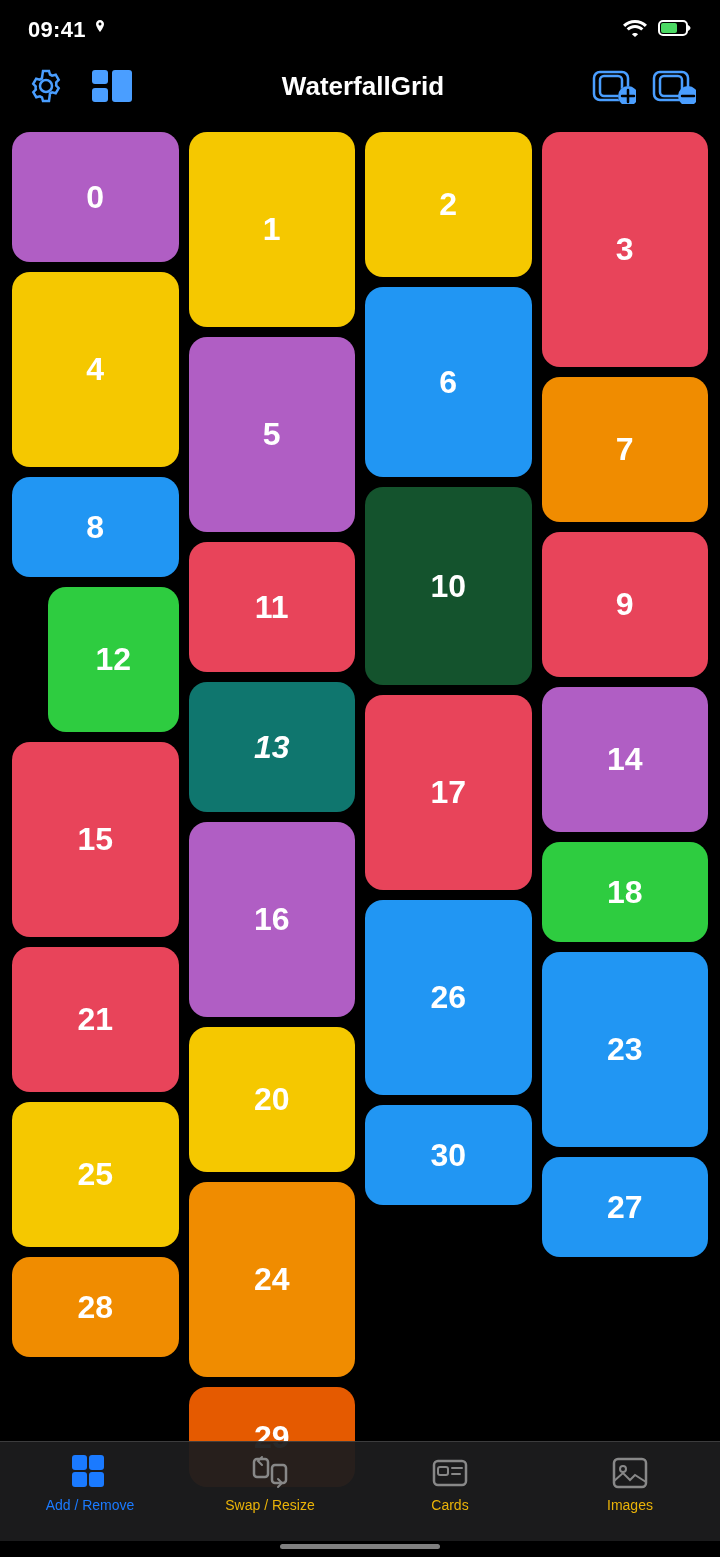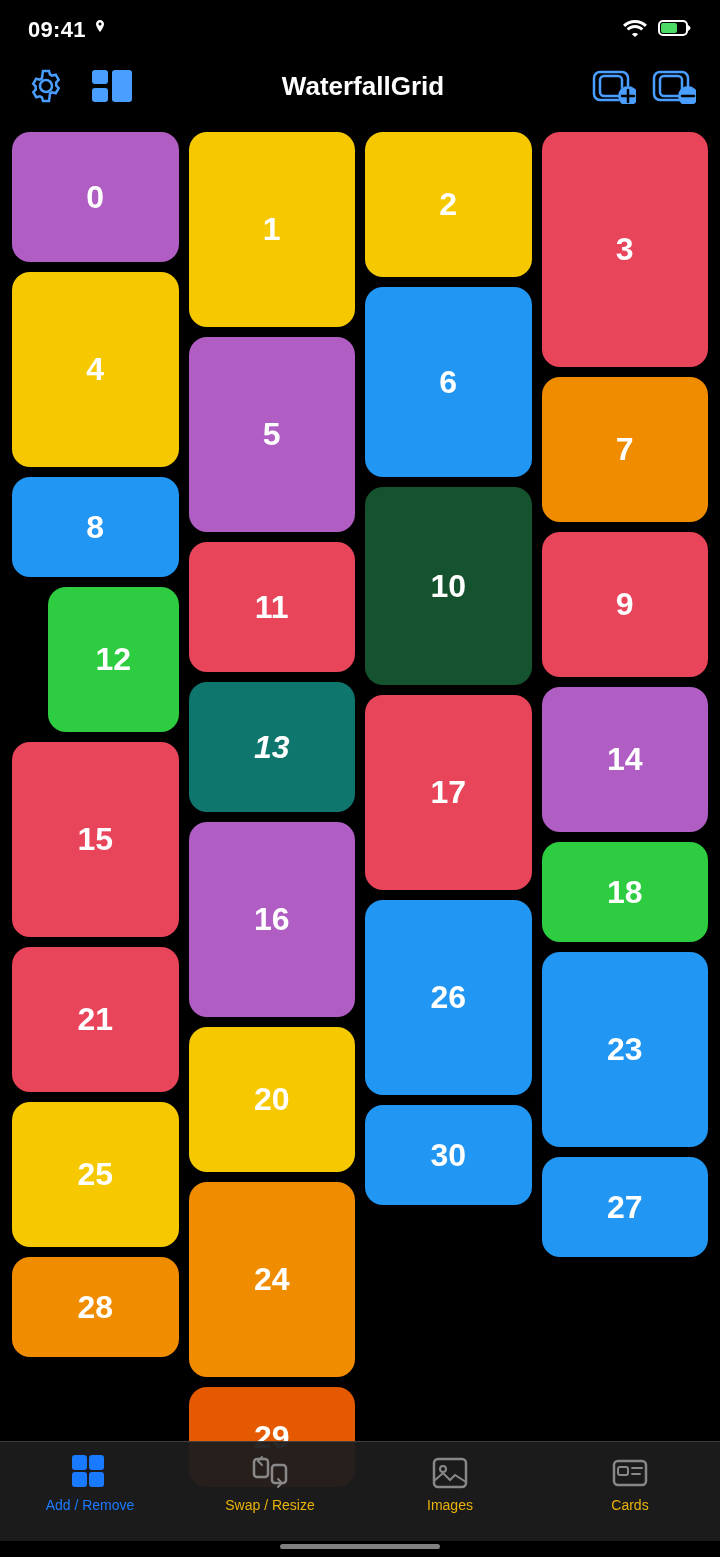--- a/index.html
+++ b/index.html
@@ -270,34 +270,34 @@
         <rect x="20" y="10" width="14" height="18" rx="3" stroke="#888" stroke-width="2.5"></rect>
         <path d="M10 2L6 6l4 4M26 32l4-4-4-4" stroke="#888" stroke-width="2" stroke-linecap="round"></path>
       </svg>
     </div>
     <span class="tab-label">Swap / Resize</span>
   </div>
 
   <div class="tab-item tab-inactive">
     <div class="tab-icon">
       <svg width="36" height="36" viewBox="0 0 36 36" fill="none">
-        <rect x="2" y="4" width="32" height="28" rx="4" stroke="#888" stroke-width="2.5"></rect>
-        <circle cx="11" cy="14" r="3" stroke="#888" stroke-width="2"></circle>
-        <path d="M2 26l9-8 7 7 5-5 11 7" stroke="#888" stroke-width="2" stroke-linecap="round"></path>
-      </svg>
-    </div>
-    <span class="tab-label">Images</span>
-  </div>
-
-  <div class="tab-item tab-inactive">
-    <div class="tab-icon">
-      <svg width="36" height="36" viewBox="0 0 36 36" fill="none">
         <rect x="2" y="6" width="32" height="24" rx="4" stroke="#888" stroke-width="2.5"></rect>
         <rect x="6" y="12" width="10" height="8" rx="2" stroke="#888" stroke-width="2"></rect>
         <line x1="20" y1="13" x2="30" y2="13" stroke="#888" stroke-width="2" stroke-linecap="round"></line>
         <line x1="20" y1="19" x2="28" y2="19" stroke="#888" stroke-width="2" stroke-linecap="round"></line>
       </svg>
     </div>
     <span class="tab-label">Cards</span>
   </div>
+
+  <div class="tab-item tab-inactive">
+    <div class="tab-icon">
+      <svg width="36" height="36" viewBox="0 0 36 36" fill="none">
+        <rect x="2" y="4" width="32" height="28" rx="4" stroke="#888" stroke-width="2.5"></rect>
+        <circle cx="11" cy="14" r="3" stroke="#888" stroke-width="2"></circle>
+        <path d="M2 26l9-8 7 7 5-5 11 7" stroke="#888" stroke-width="2" stroke-linecap="round"></path>
+      </svg>
+    </div>
+    <span class="tab-label">Images</span>
+  </div>
 </div>
 
 <div class="home-indicator"></div>
 
 </body></html>

